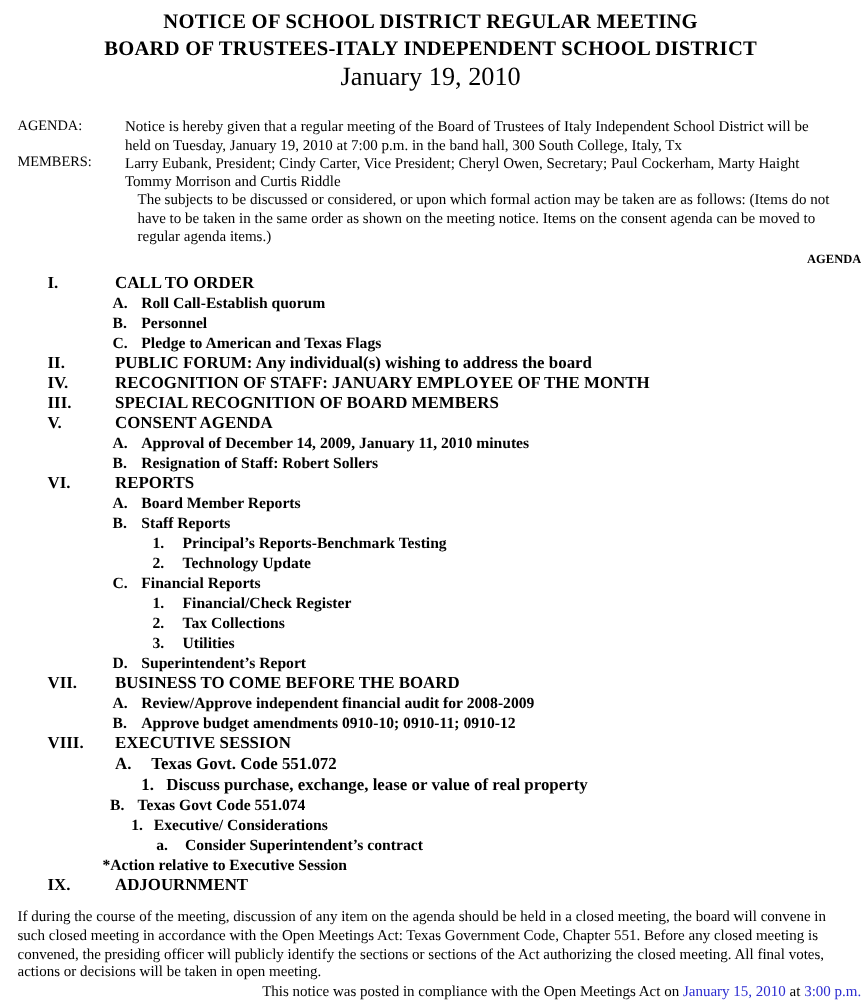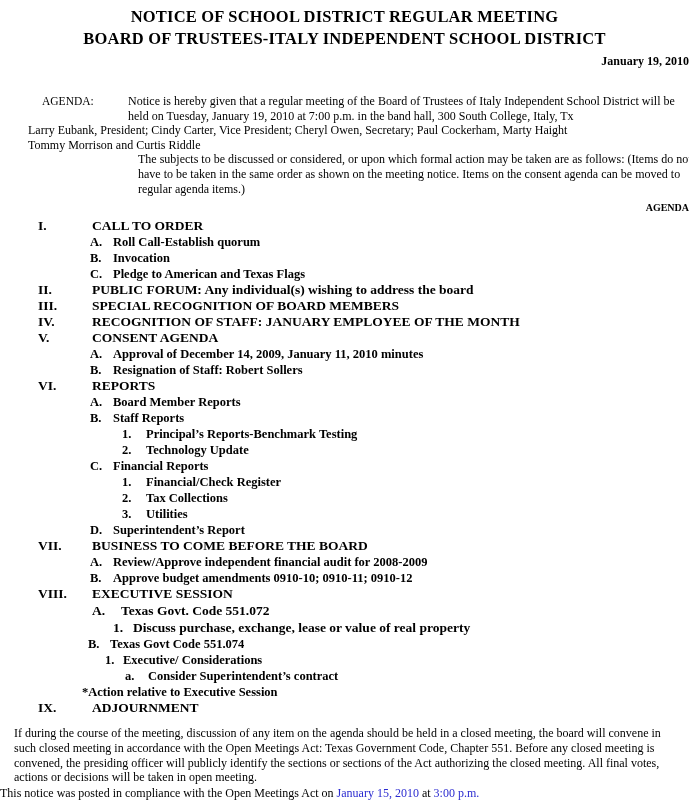--- a/index.html
+++ b/index.html
@@ -11,24 +11,24 @@
     color: var(--text, #000000);
     font-family: "Liberation Serif", "DejaVu Serif", serif;
     overflow: hidden;
     box-sizing: border-box;
   }
   
   .doc-header { padding-top: 6px; text-align: center; }
   .doc-header .t1, .doc-header .t2 {
     font-size: 16.5px; font-weight: bold; line-height: 22px; letter-spacing: .2px;
   }
-  .doc-header .t3 { font-size: 12px; font-weight: bold; line-height: 22px; text-align: right; }
-
-  
-  .preamble { margin-top: 22px; font-size: 12px; line-height: 14.6px; padding-left: 28px; }
+  .doc-header .t3 { font-size: 21px; font-weight: normal; line-height: 22px; }
+
+  
+  .preamble { margin-top: 22px; font-size: 12px; line-height: 14.6px; }
   .pre-row { display: flex; }
   .pre-label {
     flex: 0 0 100px; padding-left: 14px; box-sizing: border-box;
     font-size: 11.5px;
   }
   .pre-text { width: 561px; }
   .subjects { margin-left: 110px; width: 566px; text-align: left; }
   .agenda-heading {
     text-align: right; font-weight: bold; font-size: 10px;
     margin-top: 3px; line-height: 17px;
@@ -49,75 +49,76 @@
   .lv-xb  .mk { margin-left: 88px;  width: 22px; }
   .lv-xb1 .mk { margin-left: 105px; width: 18px; }
   .lv-xba .mk { margin-left: 125px; width: 23px; }
   .lv-star .mk { margin-left: 82px; width: 0; }
 
   
   .closing-para {
     margin: 10px 14px 0 14px;
     font-size: 12px; line-height: 14.7px;
   }
-  .posted-line { margin-top: 1px; text-align: left; font-size: 12px; line-height: 15px; }
+  .posted-line { margin-top: 1px; text-align: right; font-size: 12px; line-height: 15px; }
   .link { color: var(--link-blue, #2b2bd0); }
   a.link { text-decoration: none; cursor: pointer; }
 </style>
 </head>
 <body>
 
 <div class="page">
 
   <div class="doc-header">
     <div class="t1">NOTICE OF SCHOOL DISTRICT REGULAR MEETING</div>
     <div class="t2">BOARD OF TRUSTEES-ITALY INDEPENDENT SCHOOL DISTRICT</div>
     <div class="t3">January 19, 2010</div>
   </div>
 
   <div class="preamble">
     <div class="pre-row">
       <div class="pre-label">AGENDA:</div>
       <div class="pre-text">Notice is hereby given that a regular meeting of the Board of Trustees of Italy Independent School District will be held on Tuesday, January 19, 2010 at 7:00 p.m. in the band hall, 300 South College, Italy, Tx</div>
     </div>
     <div class="pre-row">
+      <div class="pre-label">MEMBERS:</div>
       <div class="pre-text">Larry Eubank, President; Cindy Carter, Vice President; Cheryl Owen, Secretary; Paul Cockerham, Marty Haight Tommy Morrison and Curtis Riddle</div>
     </div>
     <div class="subjects">The subjects to be discussed or considered, or upon which formal action may be taken are as follows:  (Items do not have to be taken in the same order as shown on the meeting notice. Items on the consent agenda can be moved to regular agenda items.)</div>
     <div class="agenda-heading">AGENDA</div>
   </div>
 
   <div class="agenda-list">
     <div class="a-row lv-roman">
         <span class="mk">I.</span>
         <span class="tx">CALL TO ORDER</span>
       </div>
     <div class="a-row lv-letter">
         <span class="mk">A.</span>
         <span class="tx">Roll Call-Establish quorum</span>
       </div>
     <div class="a-row lv-letter">
         <span class="mk">B.</span>
-        <span class="tx">Invocation</span>
+        <span class="tx">Personnel</span>
       </div>
     <div class="a-row lv-letter">
         <span class="mk">C.</span>
         <span class="tx">Pledge to American and Texas Flags</span>
       </div>
     <div class="a-row lv-roman">
         <span class="mk">II.</span>
         <span class="tx">PUBLIC FORUM: Any individual(s) wishing to address the board</span>
       </div>
     <div class="a-row lv-roman">
+        <span class="mk">IV.</span>
+        <span class="tx">RECOGNITION OF STAFF: JANUARY EMPLOYEE OF THE MONTH</span>
+      </div>
+    <div class="a-row lv-roman">
         <span class="mk">III.</span>
         <span class="tx">SPECIAL RECOGNITION OF BOARD MEMBERS</span>
-      </div>
-    <div class="a-row lv-roman">
-        <span class="mk">IV.</span>
-        <span class="tx">RECOGNITION OF STAFF: JANUARY EMPLOYEE OF THE MONTH</span>
       </div>
     <div class="a-row lv-roman">
         <span class="mk">V.</span>
         <span class="tx">CONSENT AGENDA</span>
       </div>
     <div class="a-row lv-letter">
         <span class="mk">A.</span>
         <span class="tx">Approval of December 14, 2009, January 11, 2010 minutes</span>
       </div>
     <div class="a-row lv-letter">

